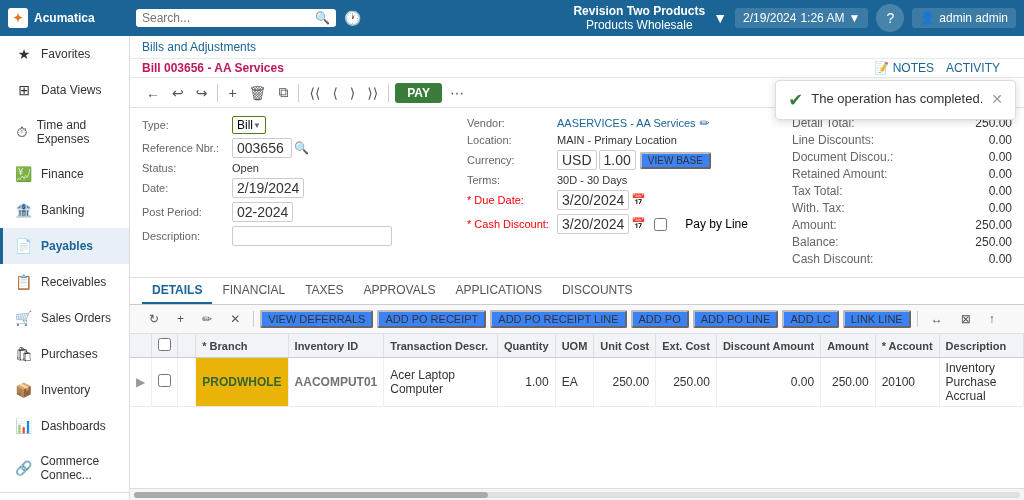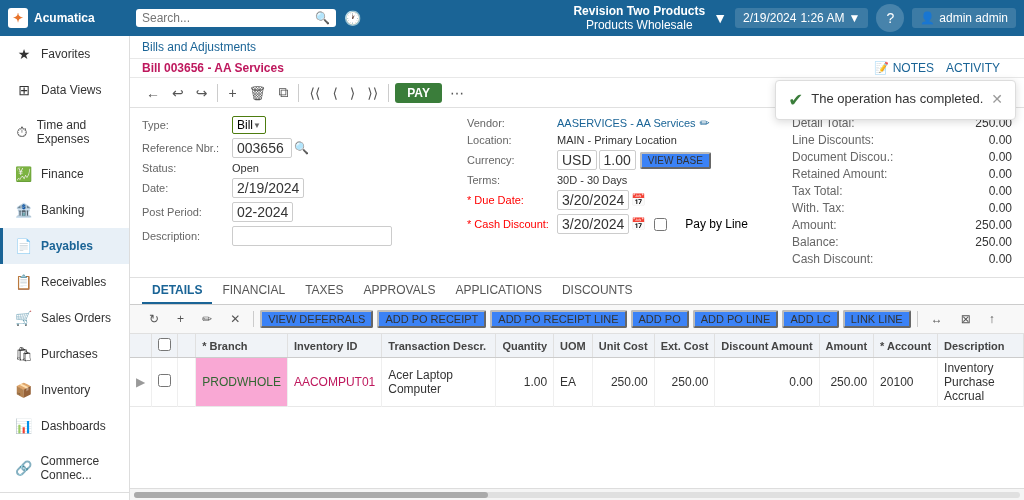--- a/index.html
+++ b/index.html
@@ -74,21 +74,21 @@
     .detail-btn-outlined { border-color: #bbb; background: #3b82f6; padding: 1px 6px; font-size: 11px; color: #333; cursor: pointer; border-radius: 2px; }
     .detail-sep { width: 1px; background: #ccc; height: 16px; margin: 0 2px; }
 
     
     .table-wrap { flex: 1; overflow: auto; font-size: 11px; }
     table { width: 100%; border-collapse: collapse; }
     thead tr { background: #f0f3f7; }
     thead th { padding: 4px 6px; text-align: left; font-weight: 600; color: #444; border-bottom: 1px solid #ccc; border-right: 1px solid #e0e0e0; white-space: nowrap; font-size: 11px; }
     tbody tr { border-bottom: 1px solid #e8e8e8; }
     tbody td { padding: 3px 6px; color: #333; border-right: 1px solid #efefef; }
-    .td-link { color: #be185d; text-decoration: none; }
+    .td-link { color: #737373; text-decoration: none; font-weight: bold; }
     .row-expand { color: #999; cursor: pointer; }
 
     
     .scrollbar-area { height: 12px; background: #f5f5f5; border-top: 1px solid #ddd; flex-shrink: 0; display: flex; align-items: center; padding: 0 4px; }
     .scrollbar-track { flex: 1; height: 6px; background: #e0e0e0; border-radius: 3px; }
     .scrollbar-thumb { width: 40%; height: 6px; background: #aaa; border-radius: 3px; }
 
     
     .toast { position: absolute; top: 44px; right: 8px; background: white; border: 1px solid #ddd; border-radius: 4px; padding: 10px 12px; display: flex; align-items: flex-start; gap: 8px; box-shadow: 0 2px 8px rgba(0,0,0,0.15); z-index: 100; min-width: 200px; }
     .toast-icon { color: #3a7d3a; font-size: 18px; line-height: 1; }
@@ -381,21 +381,21 @@
             <th>Amount</th>
             <th>* Account</th>
             <th>Description</th>
           </tr>
         </thead>
         <tbody>
           <tr>
             <td class="row-expand">▶</td>
             <td><input type="checkbox" style=""></td>
             <td></td>
-            <td style="background:#f9a8d4;color:#336633;padding:3px 6px;">PRODWHOLE</td>
+            <td style="background:#eab308;color:#336633;padding:3px 6px;font-weight:bold;">PRODWHOLE</td>
             <td><a class="td-link">AACOMPUT01</a></td>
             <td>Acer Laptop Computer</td>
             <td style="text-align:right;">1.00</td>
             <td>EA</td>
             <td style="text-align:right;">250.00</td>
             <td style="text-align:right;">250.00</td>
             <td style="text-align:right;">0.00</td>
             <td style="text-align:right;">250.00</td>
             <td>20100</td>
             <td>Inventory Purchase Accrual</td>

